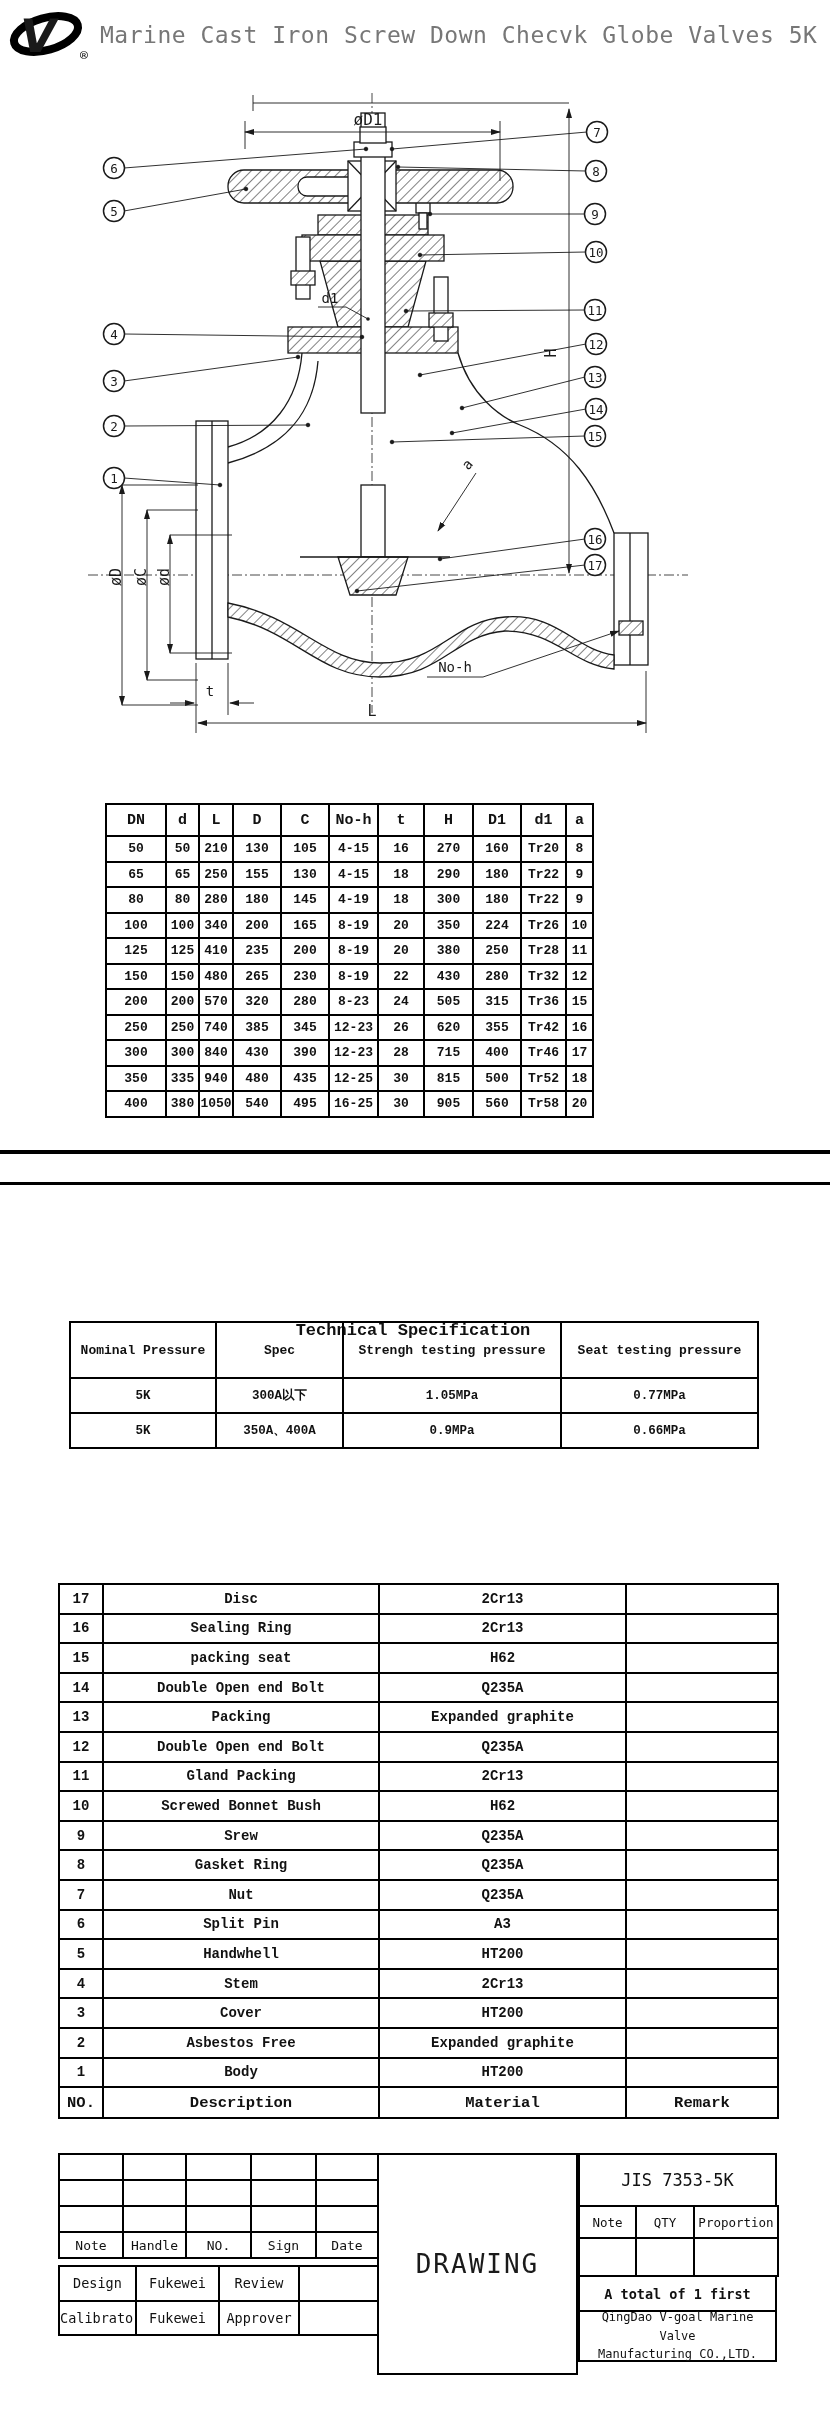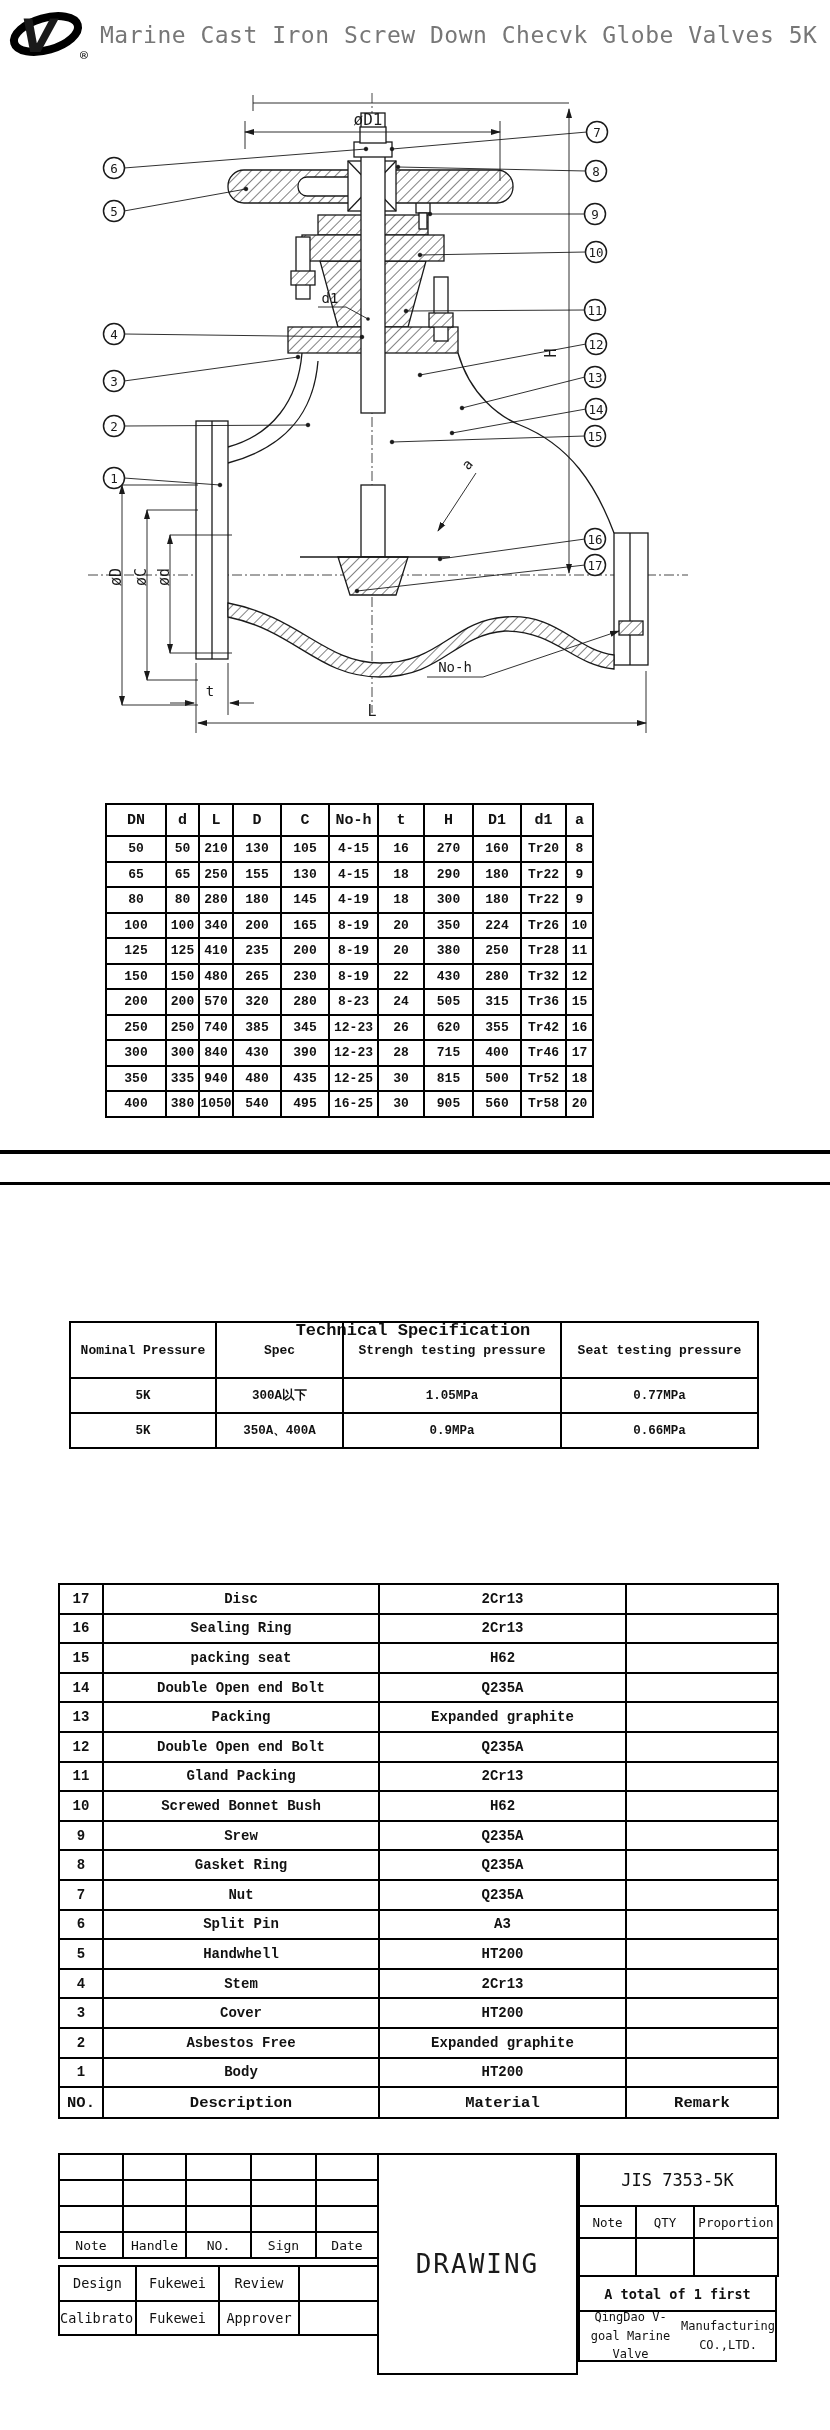--- a/index.html
+++ b/index.html
@@ -41,21 +41,21 @@
                letter-spacing:2px;color:#1a1a1a;}
   #right-block{left:578px;top:2153px;width:199px;}
   #right-block .cellbox{border:2px solid #000;margin-top:-2px;display:flex;align-items:center;
                justify-content:center;box-sizing:border-box;width:199px;background:#fff;}
   #jis-row{height:54px;font-size:17px;margin-top:0 !important;text-align:right;}
   .qtyt{width:199px;font-size:12.5px;margin-top:-2px;}
   .qtyt td{height:30px;}
   .qtyt .empty td{height:36px;}
   #total-row{height:37px;font-size:13.5px;font-weight:bold;}
   #company-row{height:52px;font-size:12px;line-height:1.55;text-align:center;
-               flex-direction:row;}
+               flex-direction:column;}
   svg text{font-family:"DejaVu Sans Mono",monospace;fill:#1a1a1a;stroke:none;}
 </style>
 </head>
 <body>
 
 <div id="page">
 
   <svg class="abs" style="left:6px;top:4px" width="88" height="62" viewBox="0 0 88 62">
     <ellipse cx="40" cy="30" rx="33" ry="16" fill="none" stroke="#000" stroke-width="8" transform="rotate(-16 40 30)"></ellipse>
     <text x="20" y="48" font-size="46" font-weight="bold" transform="skewX(-10)" style="font-family:'DejaVu Sans',sans-serif">V</text>

